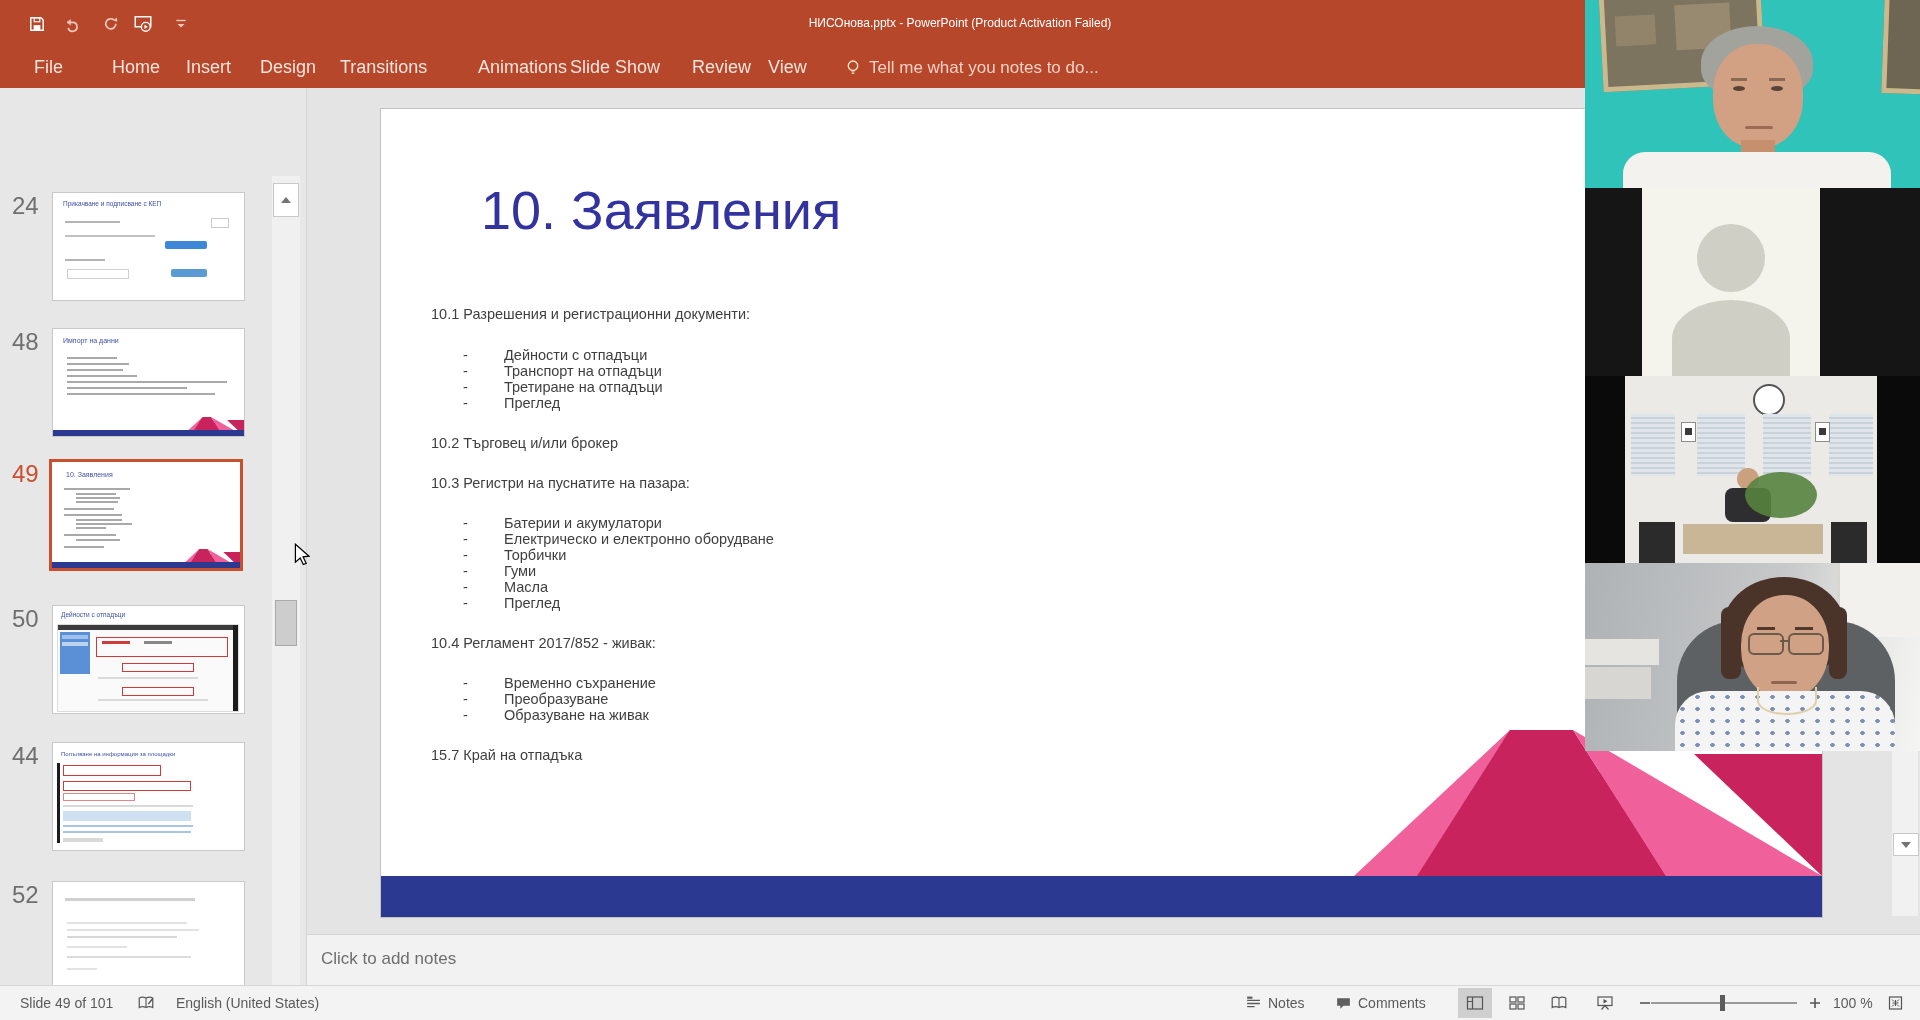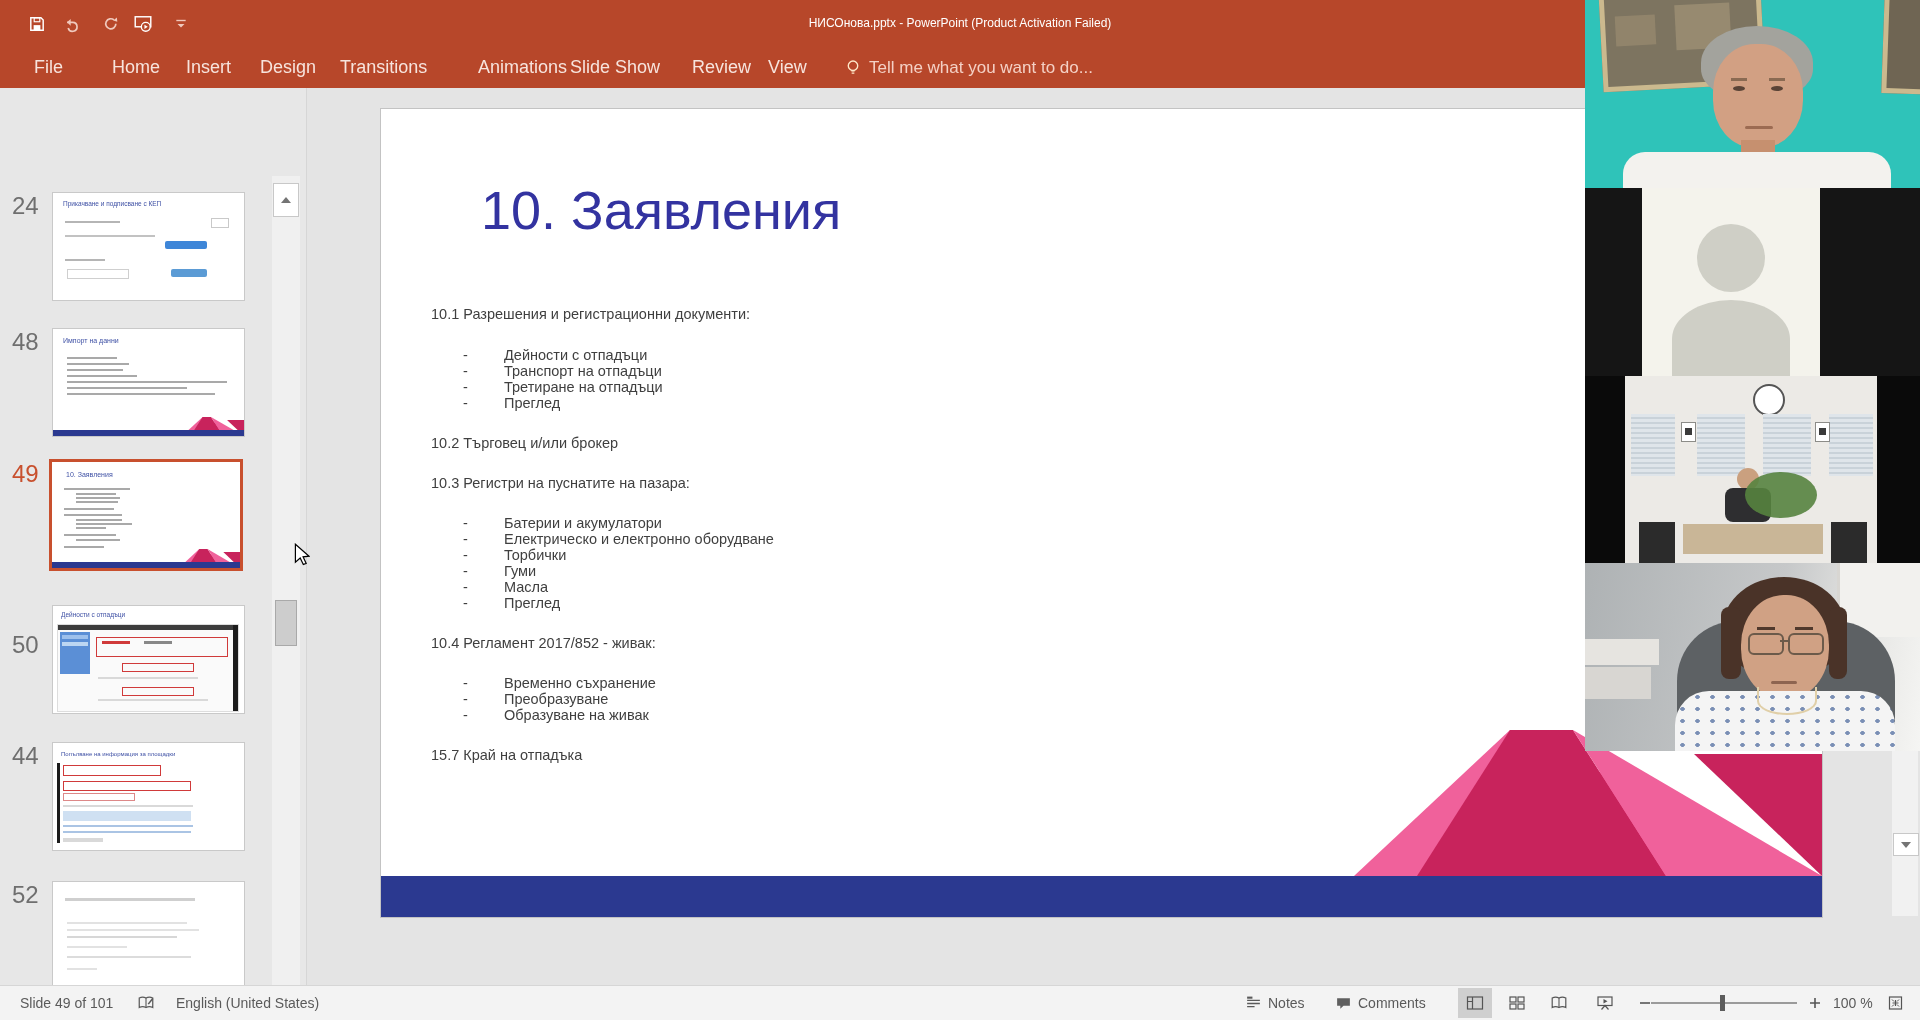--- a/index.html
+++ b/index.html
@@ -115,21 +115,21 @@
     <span class="tab" style="left:340px">Transitions</span>
     <span class="tab" style="left:478px">Animations</span>
     <span class="tab" style="left:570px">Slide Show</span>
     <span class="tab" style="left:692px">Review</span>
     <span class="tab" style="left:768px">View</span>
     <span class="tellme">
       <svg width="16" height="18" viewBox="0 0 14 16">
           <circle cx="7" cy="6" r="4.2" fill="none" stroke="#ffe9c9" stroke-width="1.2"></circle>
           <path d="M5.5 10.5h3M5.8 12.5h2.4" stroke="#ffe9c9" stroke-width="1.2"></path>
         </svg>
-      <span>Tell me what you want to do...</span>
+      <span>Tell me what you notes to do...</span>
     </span>
   </div>
 
   <div class="thumbpane">
 
     <span class="thumbnum" style="top:104px">24</span>
     <div class="thumb" style="top:104px">
       <span class="mini-title" style="left:10px;top:7px;font-size:6.5px">Прикачване и подписване с КЕП</span>
       <div>
         <div class="bar" style="left:12px;top:28px;width:55px;background:#b5b5b5"></div>
@@ -182,21 +182,21 @@
       </div>
       <svg class="footer-art" height="19" viewBox="0 0 1441 146" preserveAspectRatio="none">
         <polygon points="973,146 1129,0 1441,146" fill="#f0619b"></polygon>
         <polygon points="1036,146 1129,0 1192,0 1285,146" fill="#c8235c"></polygon>
         <polygon points="1192,0 1441,146 1285,146" fill="#f0619b"></polygon>
         <polygon points="1313,24 1441,24 1441,146" fill="#c8235c"></polygon>
       </svg>
       <div class="abs" style="left:0;bottom:0;width:100%;height:6px;background:#2b3990"></div>
     </div>
 
-    <span class="thumbnum" style="top:543px">50</span>
+    <span class="thumbnum" style="top:517px">50</span>
     <div class="thumb" style="top:517px">
       <span class="mini-title" style="left:8px;top:5px;font-size:6.5px">Дейности с отпадъци</span>
       <div>
         <div class="abs" style="left:4px;top:18px;width:180px;height:86px;background:#fafafa;border:1px solid #ddd">
           <div class="abs" style="left:0;top:0;width:100%;height:5px;background:#3c3c3c"></div>
           <div class="abs" style="left:2px;top:7px;width:30px;height:42px;background:#5b8fd6"></div>
           <div class="abs" style="left:4px;top:10px;width:26px;height:4px;background:#9dc0ec"></div>
           <div class="abs" style="left:4px;top:17px;width:26px;height:4px;background:#bcd6f2"></div>
           <div class="abs" style="left:38px;top:12px;width:130px;height:18px;border:1px solid #d03a3a"></div>
           <div class="abs" style="left:44px;top:16px;width:28px;height:3px;background:#d03a3a"></div>
@@ -334,20 +334,23 @@
         <span class="tri down"></span>
       </div>
     <svg class="chev" style="margin-top:6px" width="18" height="16" viewBox="0 0 18 16">
       <path d="M4 8l5-5 5 5M4 14l5-5 5 5" fill="none" stroke="#777" stroke-width="2"></path>
     </svg>
     <svg class="chev" width="18" height="16" viewBox="0 0 18 16">
       <path d="M4 2l5 5 5-5M4 8l5 5 5-5" fill="none" stroke="#777" stroke-width="2"></path>
     </svg>
   </div>
 
+  <div class="notespane">
+    <span class="ph">Click to add notes</span>
+  </div>
 
   <div class="statusbar">
     <span class="sitem" style="left:20px">Slide 49 of 101</span>
     <span class="sitem" style="left:137px">
       <svg width="18" height="18" viewBox="0 0 16 16">
           <path d="M2 3.5c2-1 4-1 6 0 2-1 4-1 6 0v8.5c-2-1-4-1-6 0-2-1-4-1-6 0z" fill="none" stroke="#5a5a5a" stroke-width="1.1"></path>
           <path d="M8 3.5v8.5" stroke="#5a5a5a" stroke-width="1"></path>
           <path d="M10 9l4-5" stroke="#5a5a5a" stroke-width="1.4"></path>
         </svg>
     </span>

